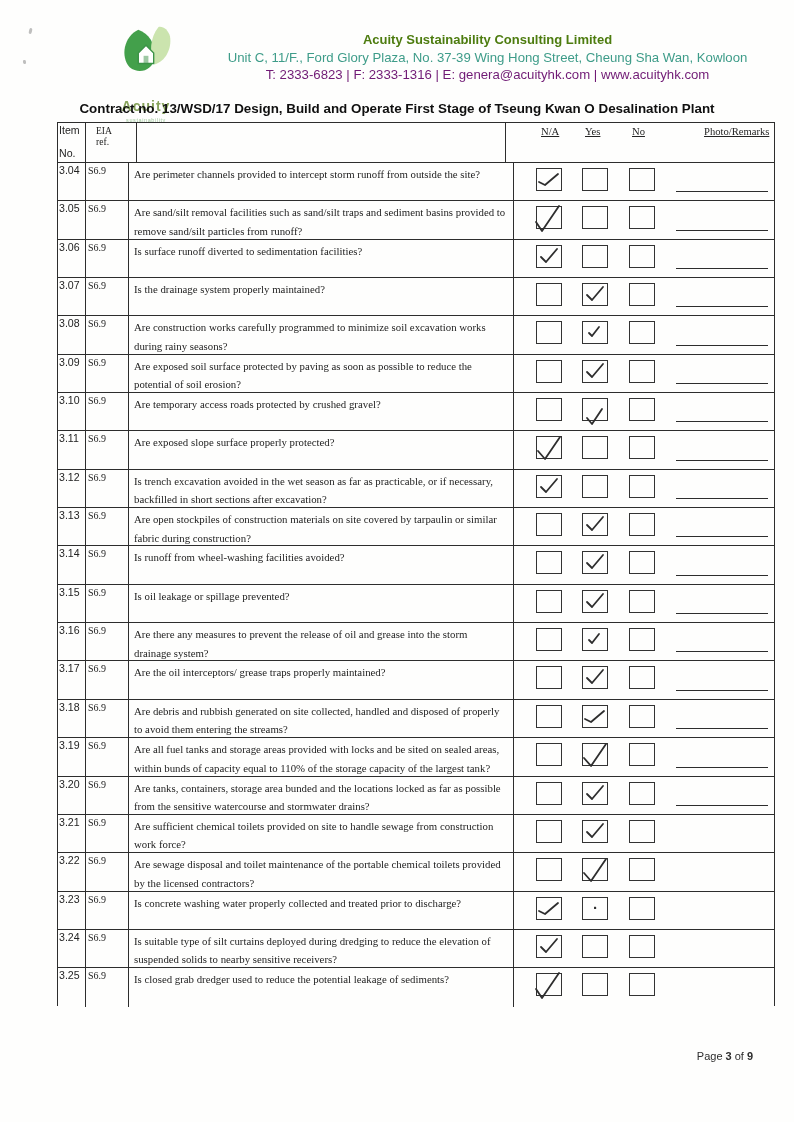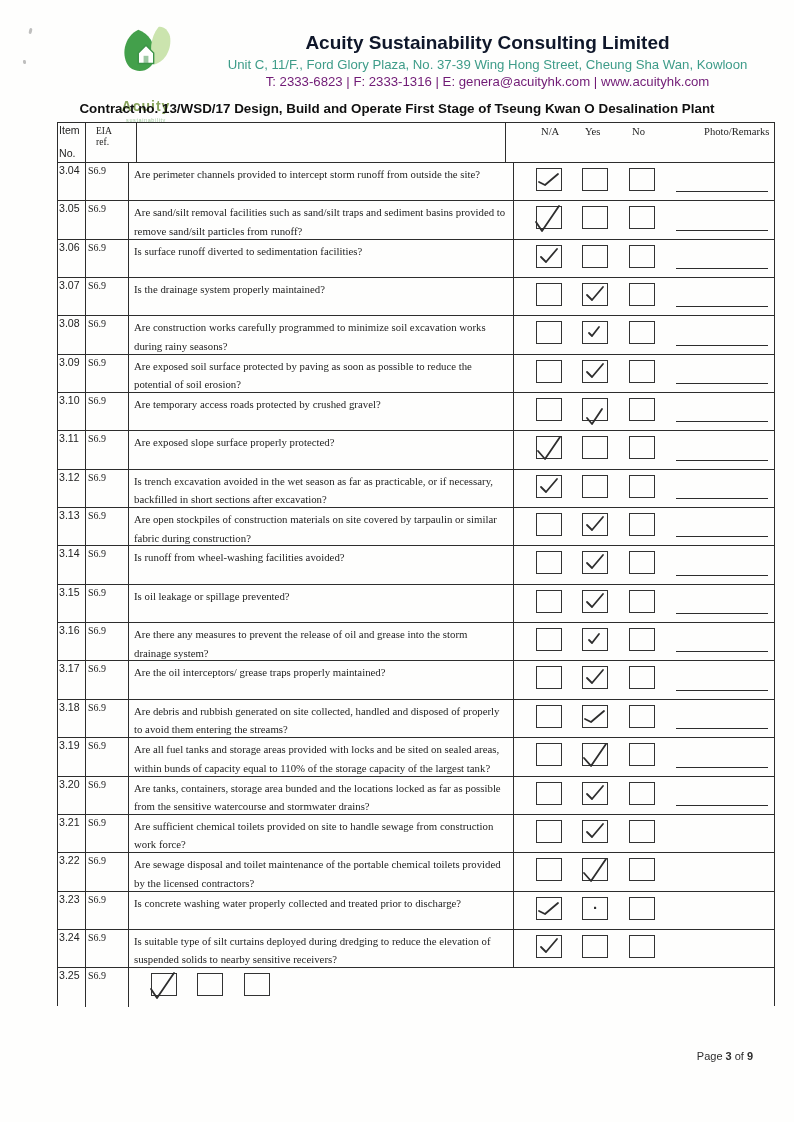--- a/index.html
+++ b/index.html
@@ -8,36 +8,36 @@
   
   .speck{position:absolute;background:#8a8a8a;opacity:.55;border-radius:40%;}
   .speck.s1{left:29px;top:28px;width:3px;height:6px;transform:rotate(14deg);}
   .speck.s2{left:23px;top:60px;width:3px;height:4px;transform:rotate(-8deg);}
 
   
   #logo{position:absolute;left:100px;top:26px;width:92px;text-align:center;}
   #logo .logo-name{font-size:14px;letter-spacing:1px;color:#87a35b;margin-top:18px;font-weight:bold;filter:blur(.2px);}
   #logo .logo-tag{font-size:5.5px;letter-spacing:.6px;color:#9fc79b;margin-top:3px;filter:blur(.6px);}
   #company{position:absolute;left:195px;top:32px;width:585px;text-align:center;}
-  .company-name{font-size:19px;font-weight:bold;color:#0f172a;filter:blur(.15px);}
+  .company-name{font-size:13px;font-weight:bold;color:#4d7c0f;filter:blur(.15px);}
   .company-address{font-size:13.2px;color:#3e9c89;margin-top:3px;filter:blur(.15px);}
   .company-contact{font-size:13.2px;color:#701a75;margin-top:2px;filter:blur(.15px);}
   #contract{position:absolute;left:0;top:101px;width:100%;text-align:center;font-size:13.4px;font-weight:bold;color:#101010;}
 
   
   #checklist{position:absolute;left:57px;top:122px;width:718px;height:884px;border:1.8px solid #2d2d2d;border-bottom:none;box-sizing:border-box;color:#232323;}
   .thead{display:flex;height:40px;border-bottom:1.9px solid #2d2d2d;box-sizing:border-box;font-family:"Liberation Serif",serif;gap:8px;}
   .trow{display:flex;height:38.35px;border-bottom:1.3px solid #2d2d2d;box-sizing:border-box;}
   .c-item{width:28px;flex:0 0 28px;border-right:1.3px solid #2d2d2d;box-sizing:border-box;padding:1px 1px 0 1px;font-size:10.6px;font-family:"Liberation Sans",sans-serif;}
   .c-eia{width:43px;flex:0 0 43px;border-right:1.3px solid #2d2d2d;box-sizing:border-box;padding:2px 13px 0 2px;font-size:10px;font-family:"Liberation Serif",serif;}
   .c-q{flex:1 1 auto;border-right:1.6px solid #2d2d2d;box-sizing:border-box;padding:2px 6px 0 5px;font-size:10.8px;line-height:18.5px;font-family:"Liberation Serif",serif;}
   .c-panel{width:260px;flex:0 0 260px;position:relative;box-sizing:border-box;}
   .thead .c-item{display:flex;flex-direction:column;justify-content:space-between;padding-bottom:3px;}
   .thead .c-eia{font-size:9.6px;}
-  .hlabel{position:absolute;top:3px;font-size:10.6px;}
+  .hlabel{position:absolute;top:3px;font-size:10.6px;text-decoration:underline;}
   .hl-na{left:27px;} .hl-yes{left:71px;} .hl-no{left:118px;} .hl-rem{left:152px;margin-left:38px;}
 
   
   .cb{position:absolute;top:5px;width:26px;height:23px;border:1.6px solid #333;box-sizing:border-box;background:transparent;}
   .cb-na{left:22px;} .cb-yes{left:68px;} .cb-no{left:115px;}
   .check{position:absolute;left:-3px;top:-3px;width:30px;height:27px;overflow:visible;}
   .check polyline{fill:none;stroke:#2e2e2e;stroke-width:1.8px;stroke-linecap:round;stroke-linejoin:round;}
   .dot{position:absolute;left:10px;top:1px;font-size:15px;font-weight:bold;color:#2e2e2e;}
   .remark-line{position:absolute;left:162px;right:6px;bottom:8px;border-bottom:1.7px solid #2d2d2d;}
 
@@ -402,20 +402,21 @@
               </svg>
             </span>
       <span class="cb cb-yes"></span>
       <span class="cb cb-no"></span>
 
     </div>
   </div>
         <div class="trow" style="border-bottom: none;">
     <div class="c-item">3.25</div>
     <div class="c-eia">S6.9</div>
+    <div class="c-q">Is closed grab dredger used to reduce the potential leakage of sediments?</div>
     <div class="c-panel">
       <span class="cb cb-na">
               <svg viewBox="0 0 30 27" class="check">
                 <polyline points="2,18 8,27 25,2"></polyline>
               </svg>
             </span>
       <span class="cb cb-yes"></span>
       <span class="cb cb-no"></span>
 
     </div>

